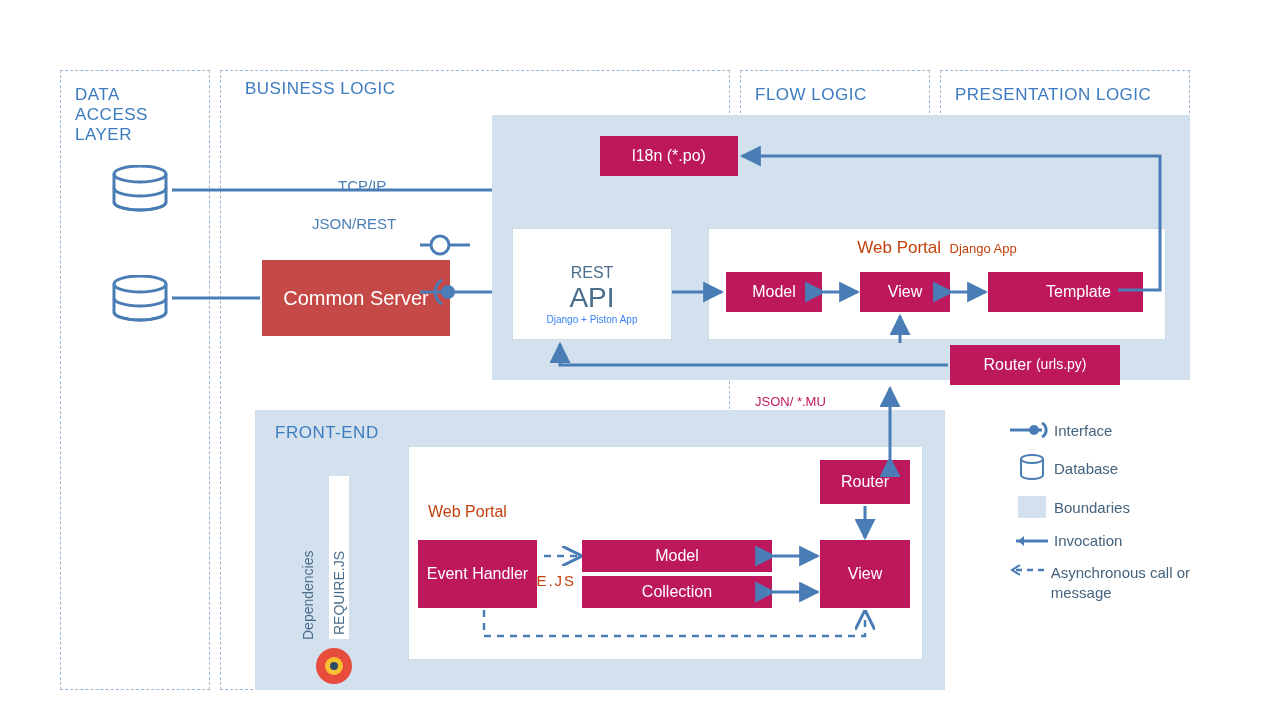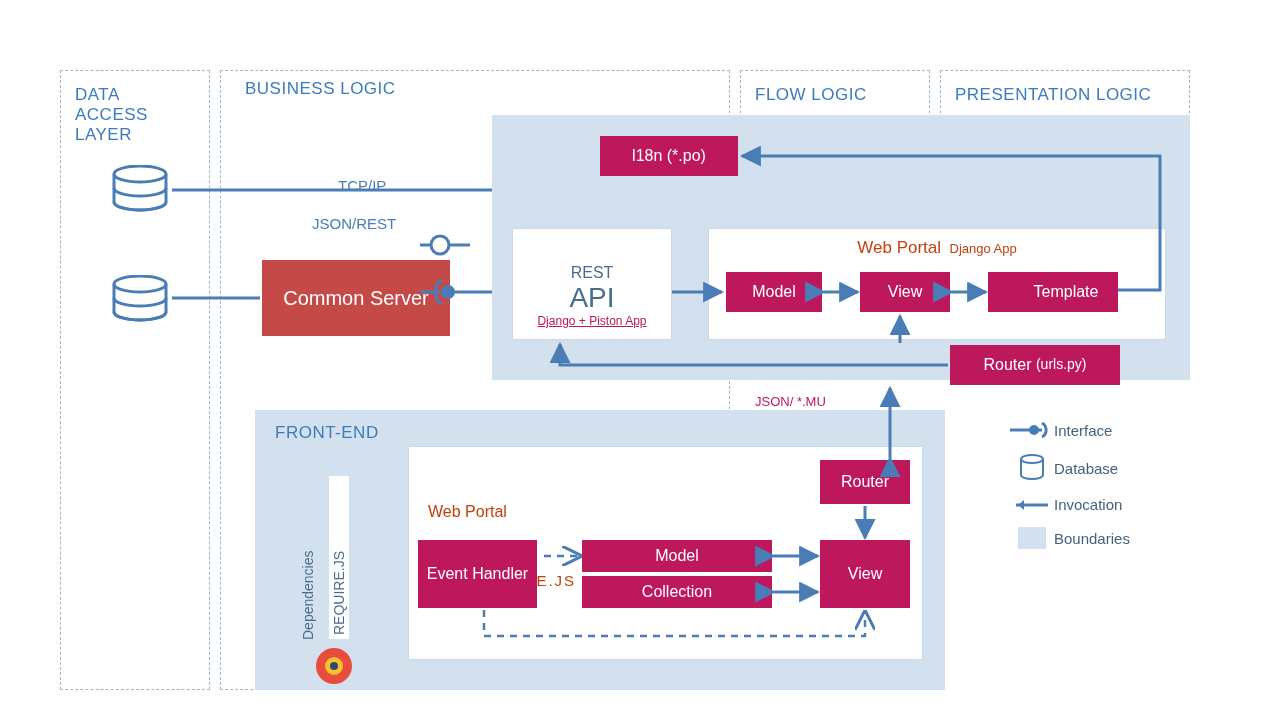--- a/index.html
+++ b/index.html
@@ -7,21 +7,21 @@
   .canvas { position: absolute; inset: 0; }
   .layer-box { position: absolute; border: 1px dashed #9db6cf; }
   .layer-title { position: absolute; color: #3c7bbf; font-size: 17px; letter-spacing: 0.5px; font-weight: 400; }
   .boundary { position: absolute; background: #d3e1ee; }
   .inner-panel { position: absolute; background: #fff; border: 1px solid #c9dbe7; }
   .panel-label { color: #c2410c; font-size: 15px; margin-top: 47px; }
   .block { position: absolute; background: #be185d; color: #fff; display: flex; align-items: center; justify-content: center; text-align: center; font-size: 16px; line-height: 1.25; }
   .block.red { background: #c54a47; font-size: 20px; }
   .api-text { position: absolute; text-align: center; color: #4a6d8c; }
   .api-text .big { font-size: 28px; font-weight: 400; color: #4a6d8c; }
-  .api-text .small { font-size: 12px; color: #be185d; text-decoration: underline; }
+  .api-text .small { font-size: 10px; color: #3b82f6; }
   .conn-label { position: absolute; color: #4a7db5; font-size: 15px; }
   .db-icon { position: absolute; }
   .db-icon svg { display: block; }
   .vtext { position: absolute; writing-mode: vertical-rl; transform: rotate(180deg); color: #4a6d8c; font-size: 14px; }
   .legend { position: absolute; right: 40px; top: 420px; width: 230px; color: #45627c; font-size: 15px; }
   .legend-row { display: flex; align-items: center; gap: 0; margin-bottom: 14px; }
   .legend-sym { width: 44px; display: flex; justify-content: center; }
   svg.lines { position: absolute; inset: 0; pointer-events: none; }
 </style>
 </head>
@@ -61,21 +61,21 @@
   <div class="block red" style="left:262px; top:260px; width:188px; height:76px;">
     <span>Common Server</span>
   </div>
 
   <div class="block" style="left:726px; top:272px; width:96px; height:40px;">
       <span>Model</span>
     </div>
   <div class="block" style="left:860px; top:272px; width:90px; height:40px;">
       <span>View</span>
     </div>
-  <div class="block" style="left:988px; top:272px; width:130px; height:40px;padding-left:26px;">
+  <div class="block" style="left:988px; top:272px; width:155px; height:40px;padding-left:26px;">
       <span>Template</span>
     </div>
 
   <div class="block" style="left:950px; top:345px; width:170px; height:40px;">
     <span>Router</span>&nbsp;<span style="font-size:14px;">(urls.py)</span>
   </div>
 
   <div class="boundary" style="left:255px; top:410px; width:690px; height:280px;"></div>
   <div class="layer-title" style="left:275px; top:423px;">FRONT-END</div>
 
@@ -194,28 +194,37 @@
       <div class="legend-sym">
         <svg width="26" height="28" viewBox="0 0 26 28">
             <ellipse cx="13" cy="5" rx="11" ry="4" fill="none" stroke="#4a7db5" stroke-width="2"></ellipse>
             <path d="M2 5 v16 a11 4 0 0 0 22 0 V5" fill="none" stroke="#4a7db5" stroke-width="2"></path>
           </svg>
       </div>
       <span>Database</span>
     </div>
     <div class="legend-row">
       <div class="legend-sym">
+          <div style="width:28px;height:22px;background:#d3e1ee;"></div>
+        </div>
+      <span>Boundaries</span>
+    </div>
+    <div class="legend-row">
+      <div class="legend-sym">
           <svg width="40" height="14">
             <line x1="4" y1="7" x2="36" y2="7" stroke="#4a7db5" stroke-width="3"></line>
             <path d="M4 2 L-2 7 L4 12 z" fill="#4a7db5" transform="translate(8,0)"></path>
           </svg>
         </div>
       <span>Invocation</span>
     </div>
-    <div class="legend-row">
-      <div class="legend-sym">
-          <div style="width:28px;height:22px;background:#d3e1ee;"></div>
+    <div class="legend-row" style="align-items:flex-start;">
+      <div class="legend-sym">
+          <svg width="40" height="14">
+            <line x1="6" y1="7" x2="36" y2="7" stroke="#4a7db5" stroke-width="2.5" stroke-dasharray="6 5"></line>
+            <path d="M10 2 L2 7 L10 12" fill="none" stroke="#4a7db5" stroke-width="2"></path>
+          </svg>
         </div>
-      <span>Boundaries</span>
+      <span style="line-height:1.3;">Asynchronous call or message</span>
     </div>
   </div>
 
 </div>
 
 </body></html>

